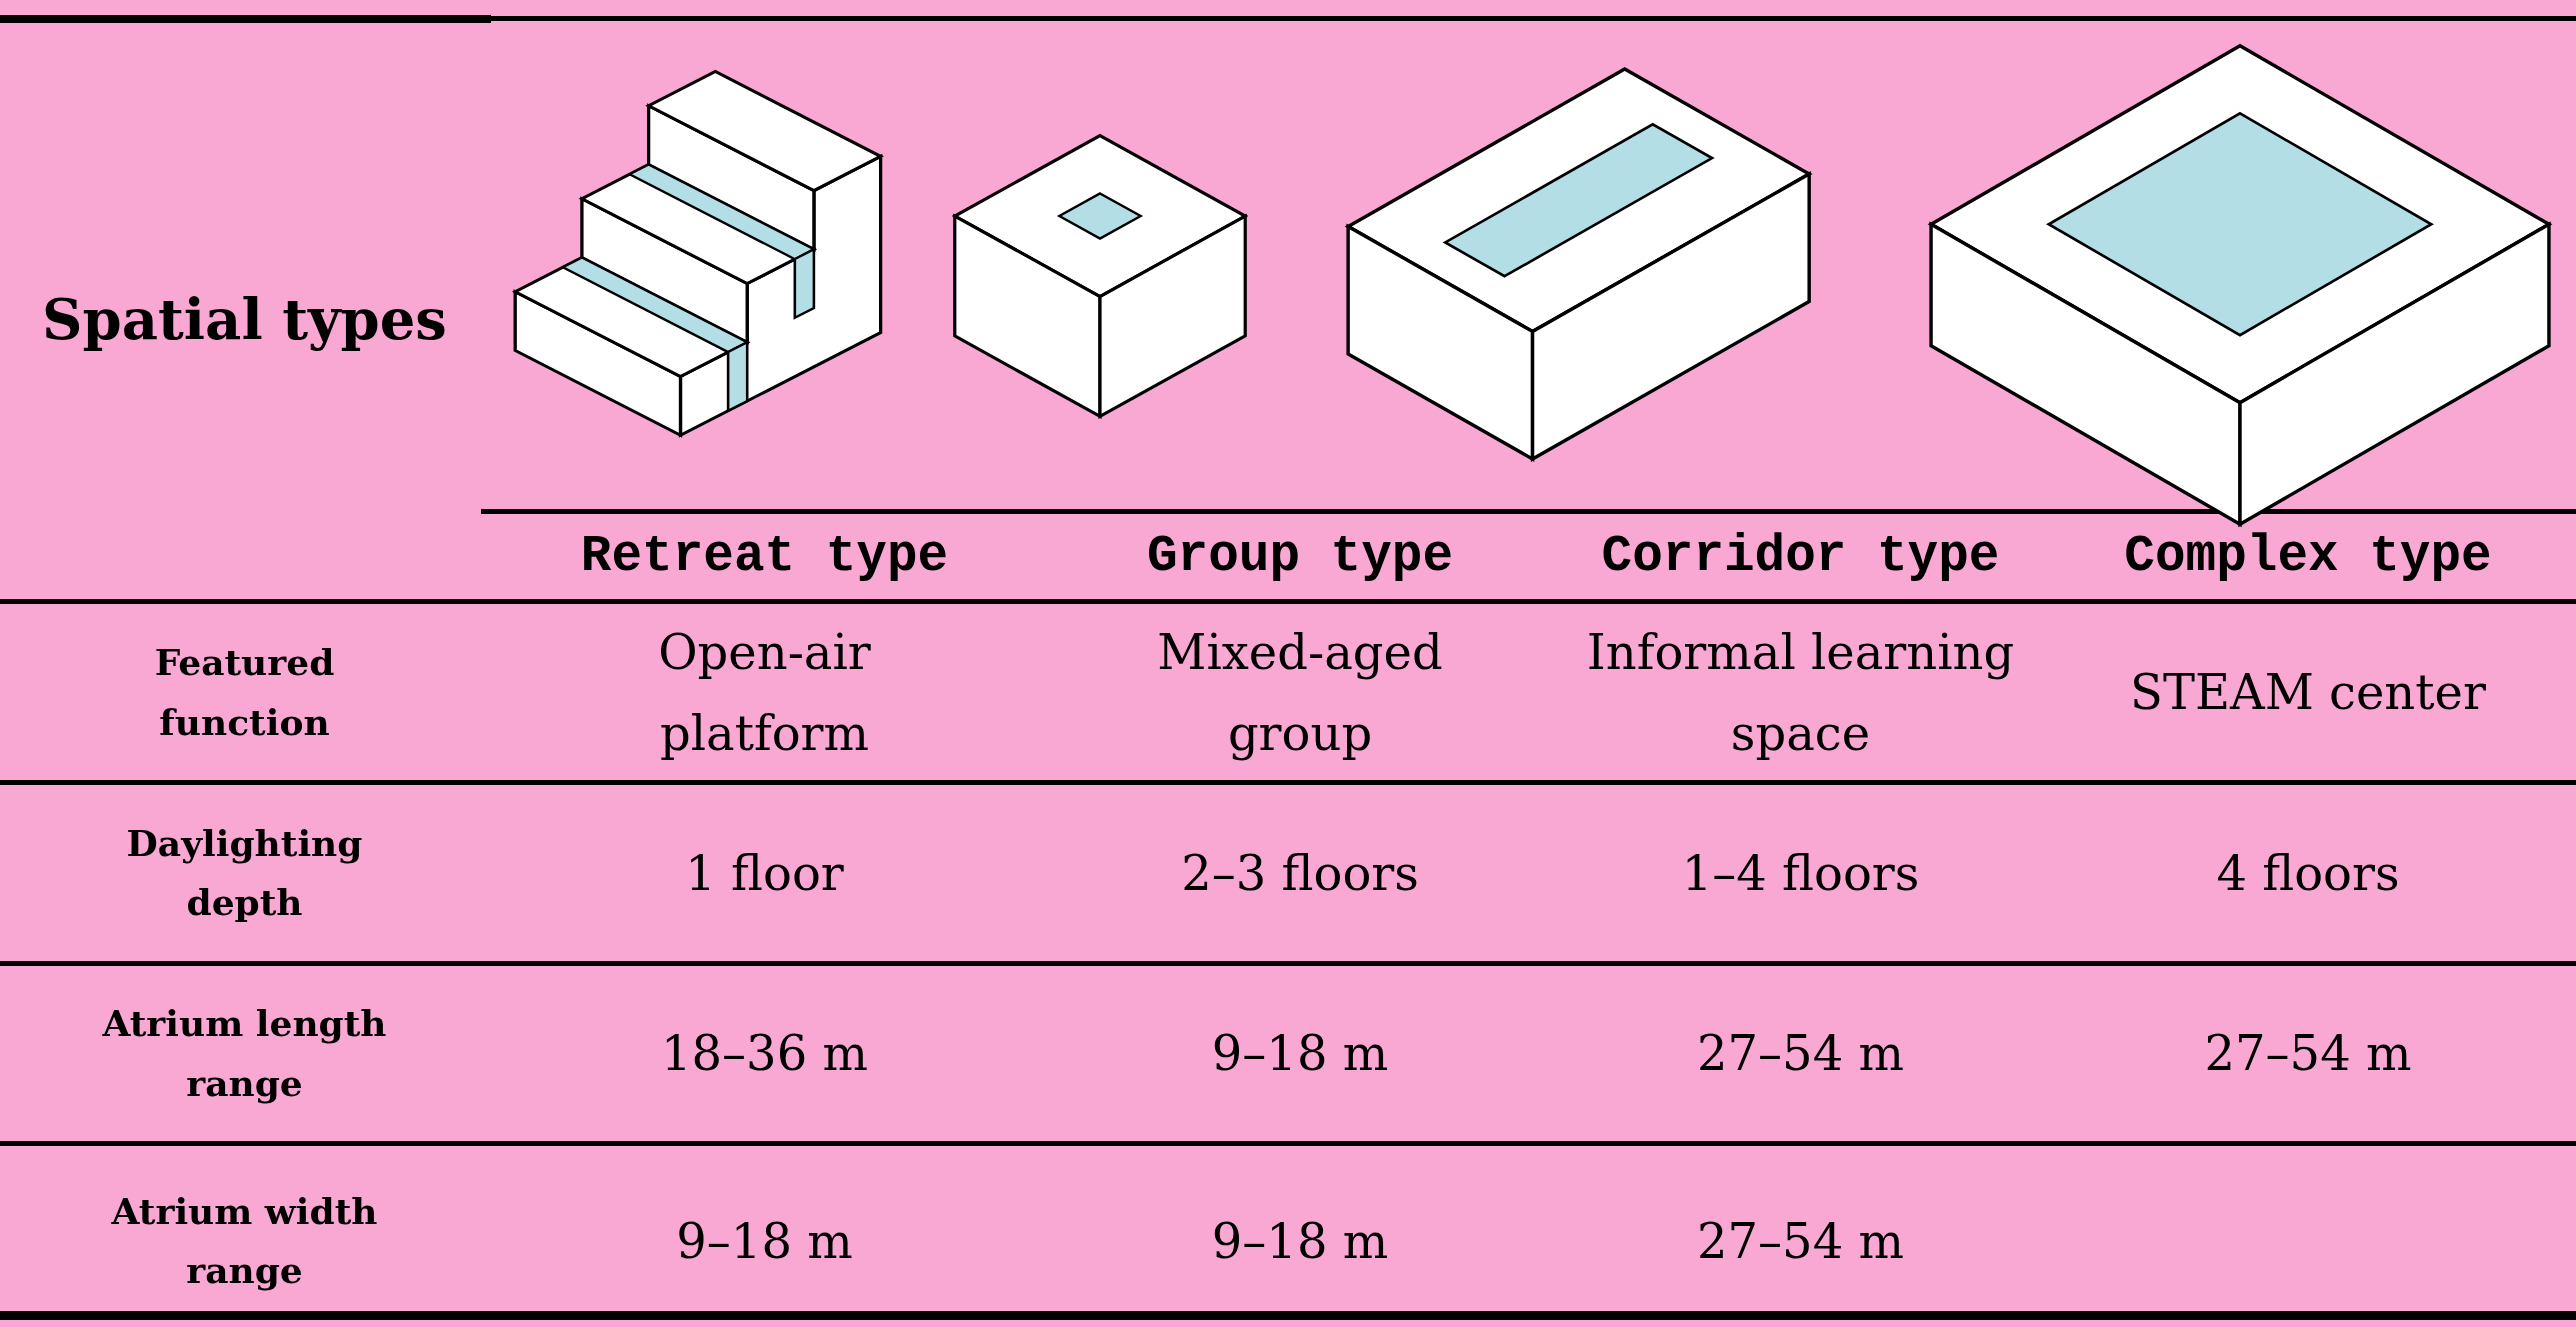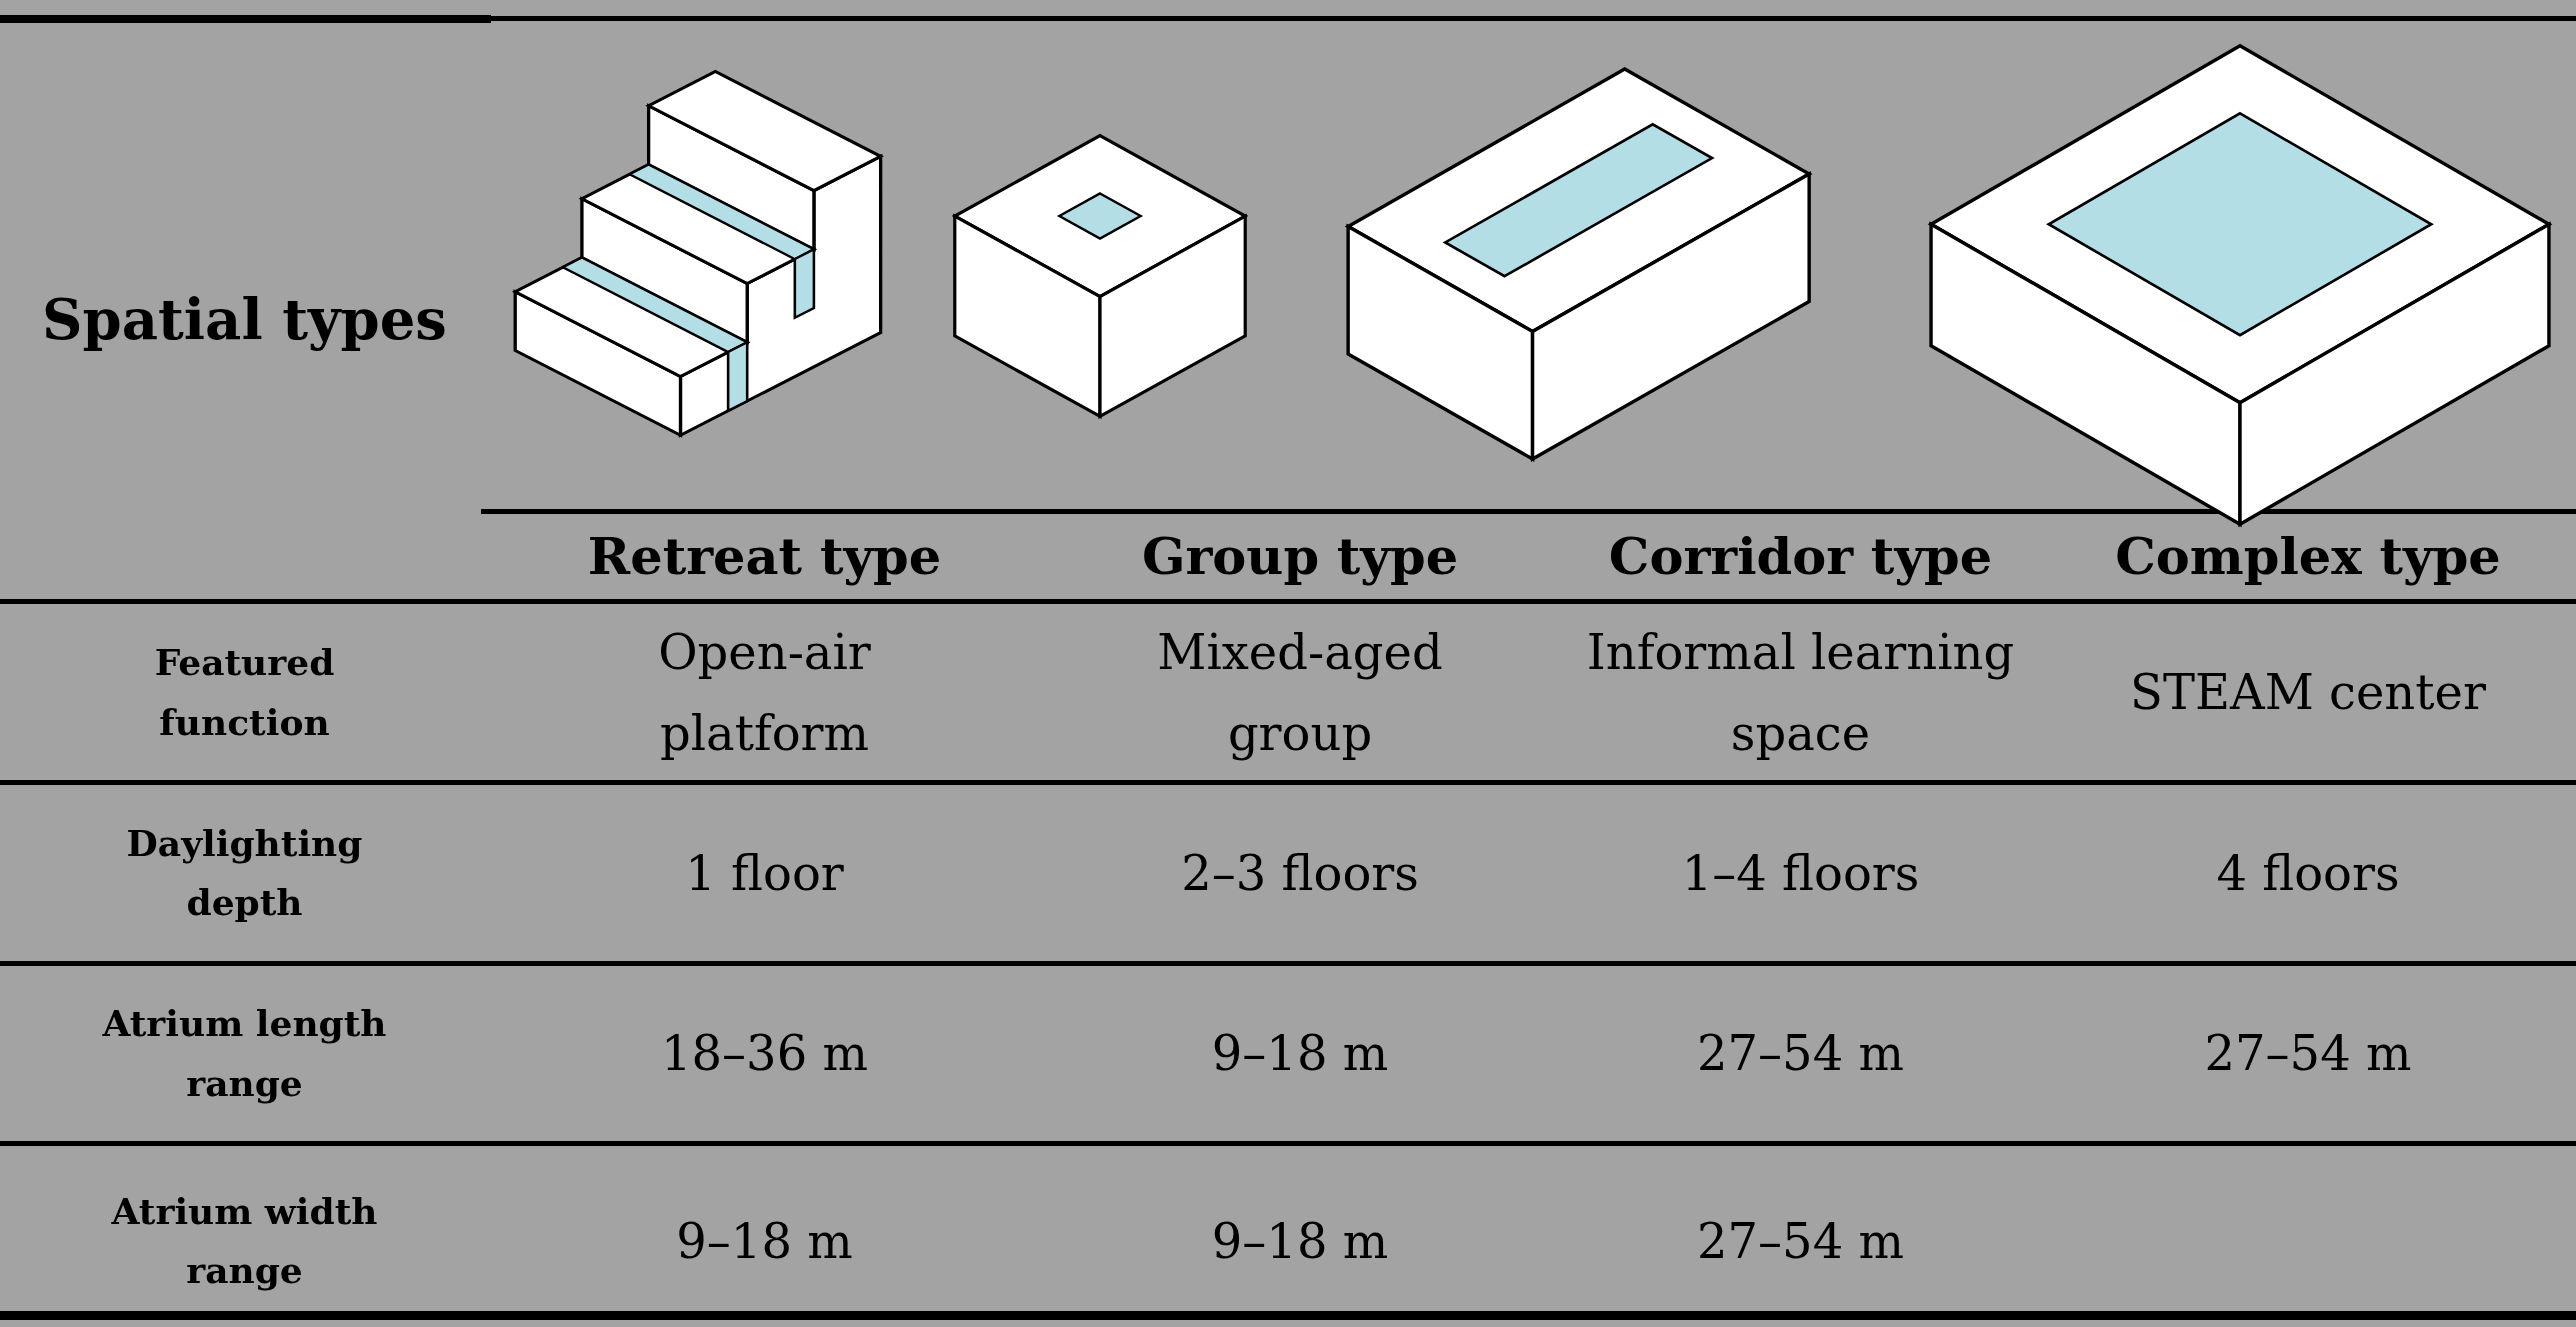--- a/index.html
+++ b/index.html
@@ -1,20 +1,20 @@
 <!DOCTYPE html>
 <html style="--atrium-fill: #b3dee6; --line: #000000;font-size:12.4px"><head>
 <meta charset="utf-8">
 <style>
   html, body { margin: 0; padding: 0; background: #ffffff; }
   .page {
     position: relative;
     width: 2576px;
     height: 1328px;
-    background: #a3a3a3;
+    background: #f9a8d4;
     font-family: "DejaVu Serif", "Liberation Serif", serif;
     color: #000000;
     overflow: hidden;
   }
   .rule { position: absolute; background: #000000; }
   .spatial-label {
     position: absolute;
     left: 0; top: 286px; width: 489px;
     text-align: center;
     font-size: 56px;
@@ -33,21 +33,21 @@
   }
   .cell {
     display: flex;
     align-items: center;
     justify-content: center;
     text-align: center;
     font-size: 48px;
     line-height: 1.68;
     white-space: pre-line;
   }
-  .cell.th { font-weight: bold; font-size: 51px; }
+  .cell.th { font-weight: bold; font-size: 51px; font-family: Liberation Mono, monospace; }
   .cell.rowlabel { font-weight: bold; font-size: 36px; line-height: 1.64; }
 </style>
 </head>
 <body>
 
 <div class="page">
 
   <div class="rule" style="left:0; top:14.8px; width:491px; height:7.8px;"></div>
   <div class="rule" style="left:491px; top:16.3px; width:2085px; height:4.7px;"></div>
 

